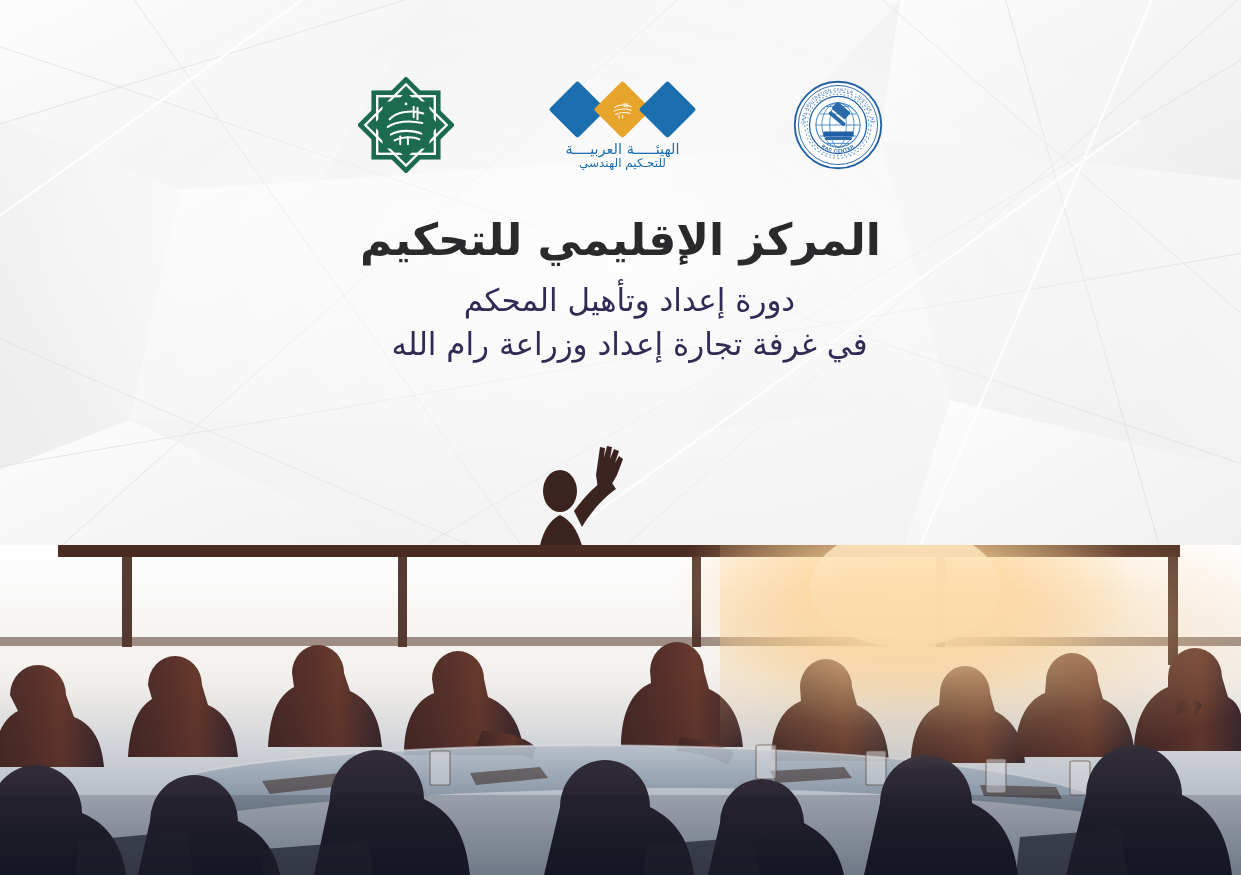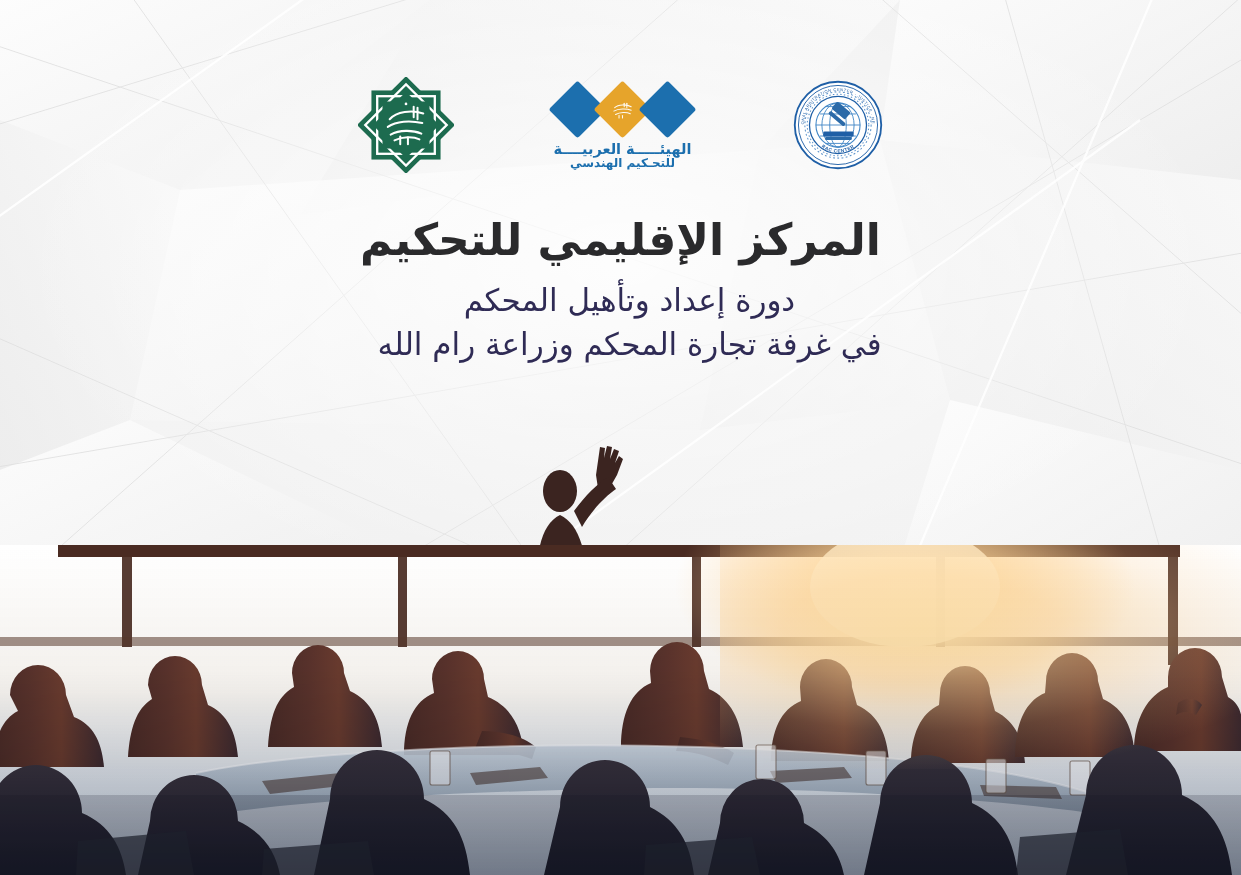--- a/index.html
+++ b/index.html
@@ -100,21 +100,21 @@
     line-height: 1;
     color: #ffffff;
     text-align: center;
     font-weight: bold;
     opacity: .95;
     letter-spacing: -0.5px;
   }
   .logo2-word {
     text-align: center;
     color: #1c6fae;
-    font-weight: bold;
+    font-weight: normal;
     font-size: 14.5px;
     line-height: 1.02;
     letter-spacing: -0.2px;
     direction: rtl;
     white-space: nowrap;
   }
   .logo2-word span { display: block; }
   .logo2-word .l2 { font-size: 12px; }
 
   
@@ -346,21 +346,21 @@
         <text font-size="5.2" font-family="'Liberation Sans',sans-serif" font-weight="bold" fill="#1f5fa6" letter-spacing="0.5">
           <textPath href="#ringBot" startOffset="50%" text-anchor="middle">RAC CENTER</textPath>
         </text>
       </svg>
     </div>
   </div>
 
   <div class="text-block">
     <div class="headline">المركز الإقليمي للتحكيم</div>
     <div class="subline">دورة إعداد وتأهيل المحكم</div>
-    <div class="subline">في غرفة تجارة المحكم وزراعة رام الله</div>
+    <div class="subline">في غرفة تجارة إعداد وزراعة رام الله</div>
   </div>
 
   <div class="speaker-layer">
     <svg viewBox="0 0 1241 200" width="1241" height="200" preserveAspectRatio="none" xmlns="http://www.w3.org/2000/svg">
       <g fill="#3b2420">
 
         <path d="M596 60 l4 -28 l5 1 l-1 10 l3 -12 l5 1 l-2 12 l4 -10 l5 2 l-4 12 l4 -7 l4 3 l-6 16
                  l-8 14 l-10 6 z"></path>
 
         <path d="M574 96 C584 82, 598 68, 608 62 l8 12 C604 82, 590 98, 582 112 z"></path>

